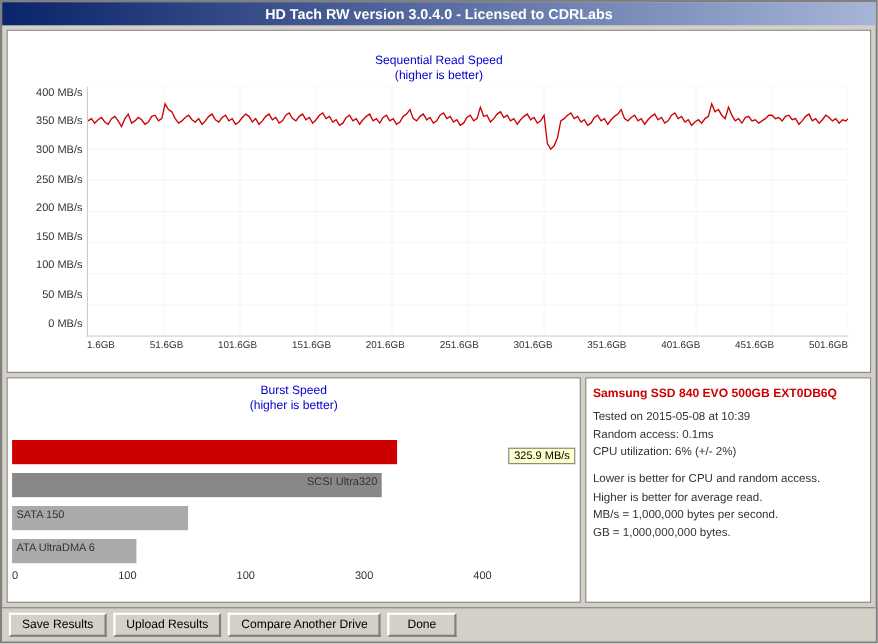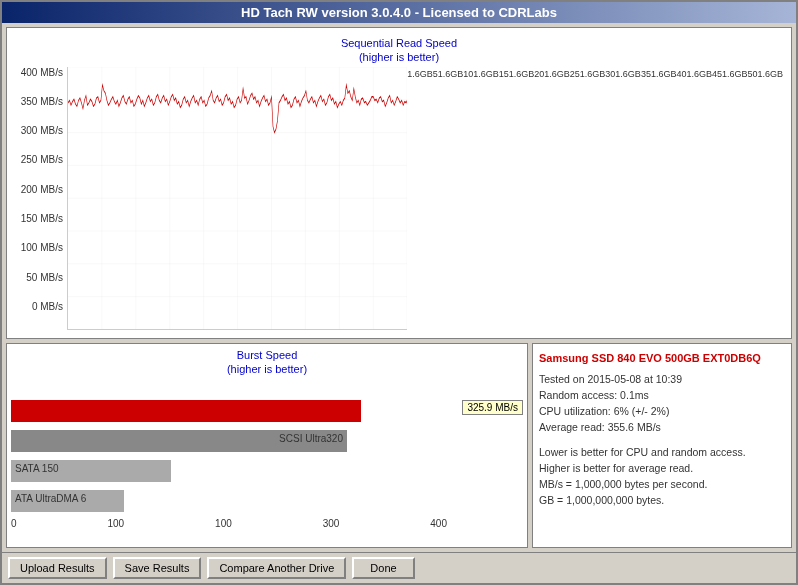--- a/index.html
+++ b/index.html
@@ -34,21 +34,21 @@
       padding: 4px;
       gap: 4px;
     }
     
     .seq-chart-panel {
       background: white;
       border: 1px solid #808080;
       flex: 1;
       display: flex;
       flex-direction: column;
-      padding: 8px;
+      padding: 20px;
       position: relative;
       justify-content: flex-end;
     }
     .chart-title {
       text-align: center;
       color: #0000cc;
       font-size: 11px;
       line-height: 1.3;
       margin-bottom: 2px;
     }
@@ -64,21 +64,21 @@
       align-items: flex-end;
       padding-right: 4px;
       padding-bottom: 18px;
       font-size: 10px;
       color: #333;
       width: 52px;
     }
     .chart-with-xaxis {
       flex: 1;
       display: flex;
-      flex-direction: row;
+      flex-direction: column;
     }
     .chart-canvas-wrapper {
       flex: 1;
       position: relative;
       border-left: 1px solid #ccc;
       border-bottom: 1px solid #ccc;
     }
     .x-axis {
       display: flex;
       justify-content: space-between;
@@ -101,21 +101,21 @@
       padding: 4px;
     }
     .burst-chart-area {
       flex: 1;
       display: flex;
       flex-direction: column;
       justify-content: center;
     }
     .bar-row {
       display: flex;
-      align-items: flex-start;
+      align-items: flex-end;
       margin: 4px 0;
       gap: 20px;
     }
     .bar-value-box {
       border: 1px solid #808080;
       background: #ffffcc;
       padding: 1px 4px;
       font-size: 10px;
       white-space: nowrap;
       margin-left: 4px;
@@ -307,31 +307,30 @@
           </div>
         </div>
       </div>
 
       <div class="info-panel">
         <div class="drive-name">Samsung SSD 840 EVO 500GB EXT0DB6Q</div>
         <div class="info-text">
           <div>Tested on 2015-05-08 at 10:39</div>
           <div>Random access: 0.1ms</div>
           <div>CPU utilization: 6% (+/- 2%)</div>
-          <div>Average read: 355.6 MB/s</div>
           <div style="margin-top:8px;">Lower is better for CPU and random access.</div>
           <div>Higher is better for average read.</div>
           <div>MB/s = 1,000,000 bytes per second.</div>
           <div>GB = 1,000,000,000 bytes.</div>
         </div>
       </div>
 
     </div>
   </div>
 
   <div class="footer">
+    <button class="footer-btn">Save Results</button>
     <button class="footer-btn">Upload Results</button>
-    <button class="footer-btn">Save Results</button>
     <button class="footer-btn">Compare Another Drive</button>
     <button class="footer-done">Done</button>
   </div>
 
 </div>
 
 </body></html>

